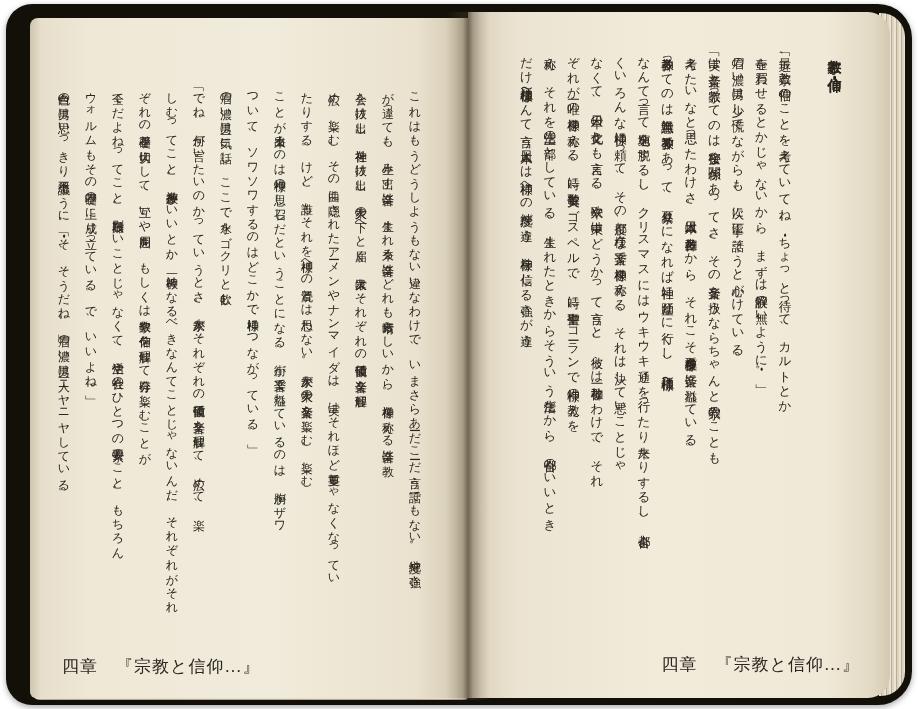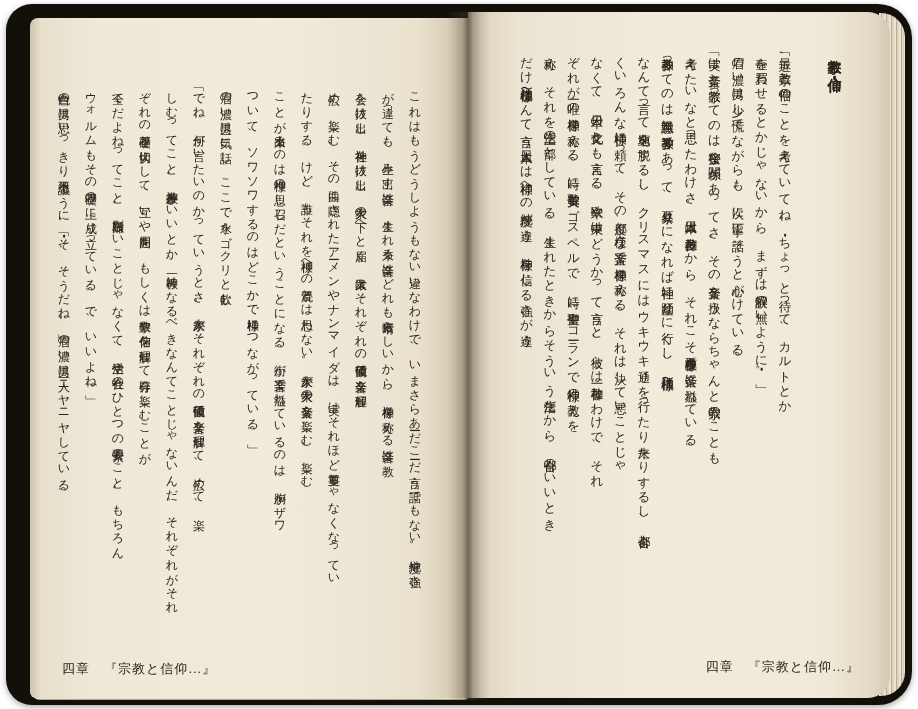--- a/index.html
+++ b/index.html
@@ -66,21 +66,21 @@
   .page-right .tcol{line-height:23.5px;letter-spacing:.6px;}
   .page-left  .tcol{line-height:27px;letter-spacing:.5px;}
   .chapter-title{
     margin:0;padding:0;font-size:14px;font-weight:bold;
     line-height:24px;margin-left:26px;letter-spacing:1px;white-space:nowrap;
   }
   .cols{display:contents;}
 
   
   .footer{
-    position:absolute;font-size:13px;color:#2a2520;letter-spacing:1px;white-space:nowrap;
+    position:absolute;font-size:17px;color:#2a2520;letter-spacing:1px;white-space:nowrap;
   }
   .footer-right{right:30px;bottom:22px;}
   .footer-left{left:32px;bottom:20px;}
 </style>
 </head>
 <body>
 
 <div class="canvas">
   <div class="book">
 

